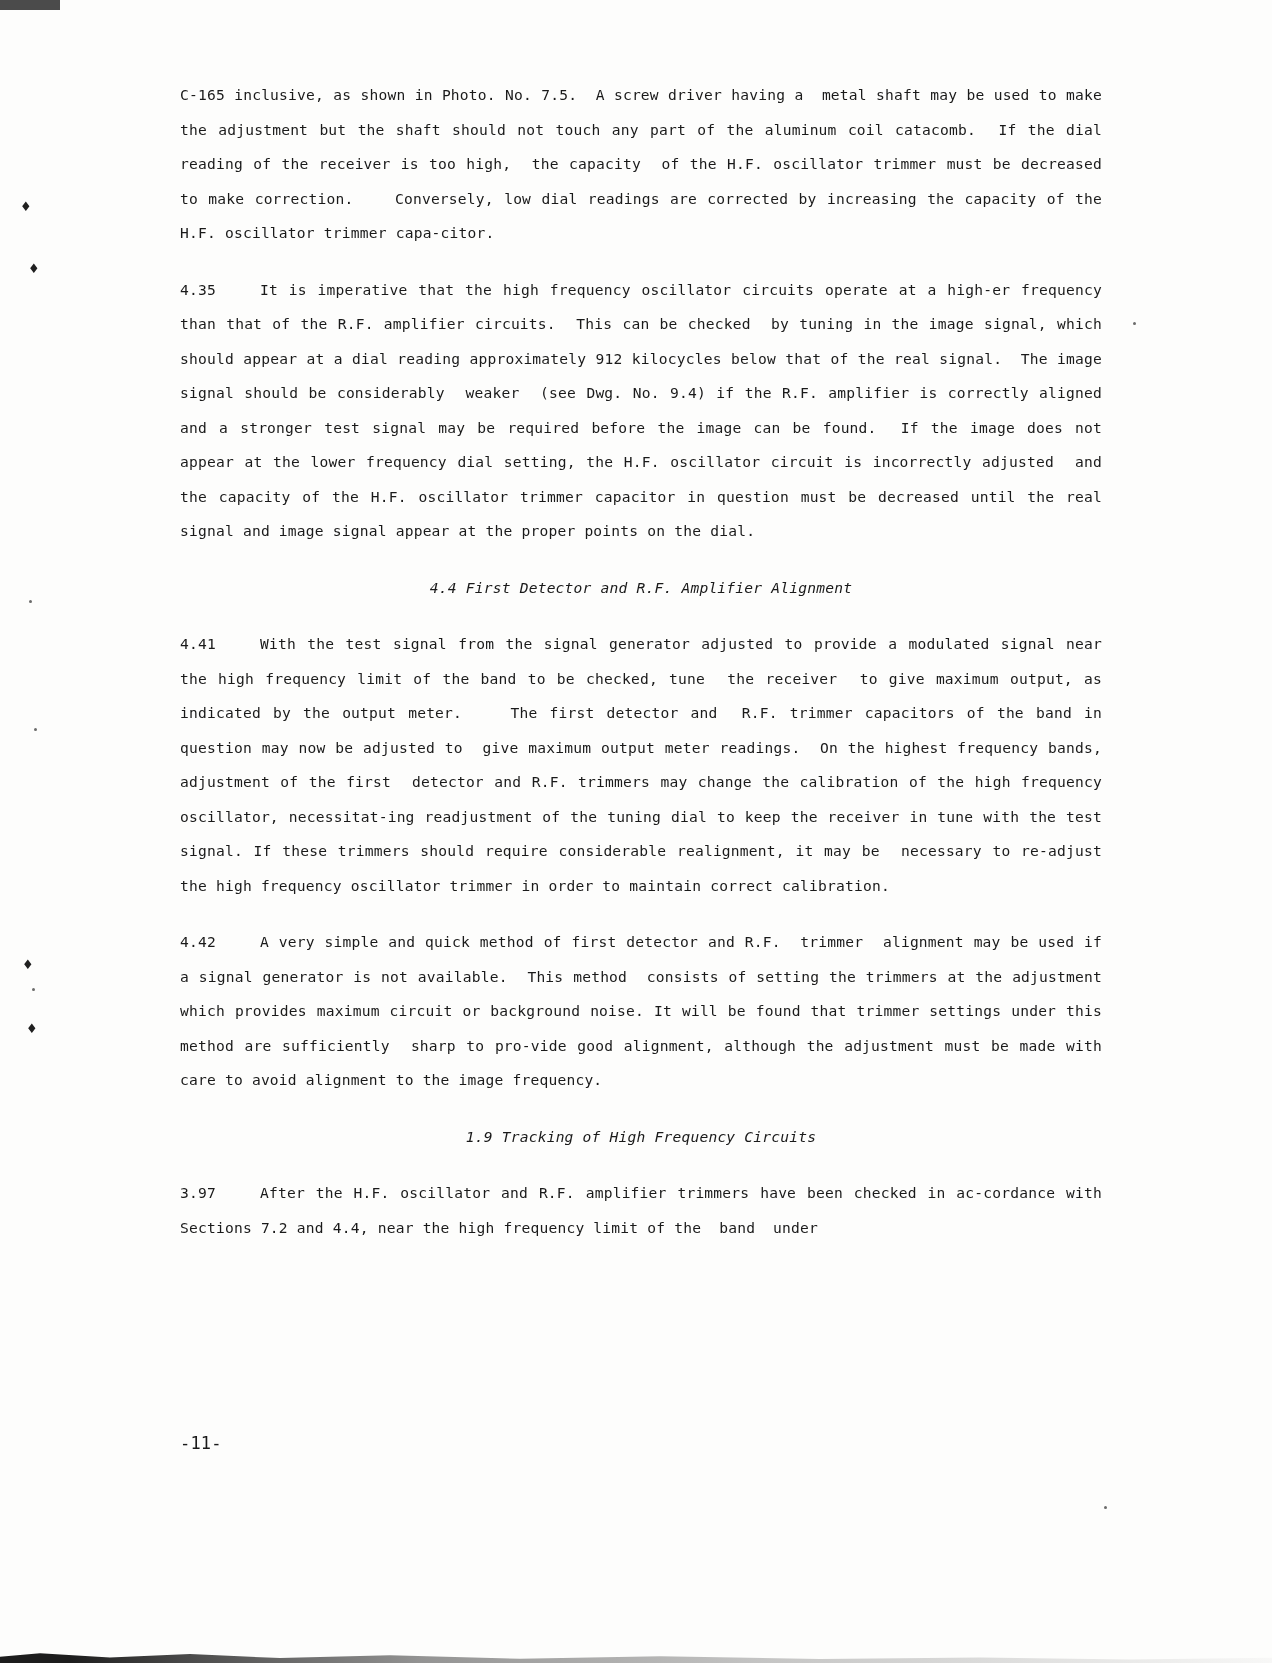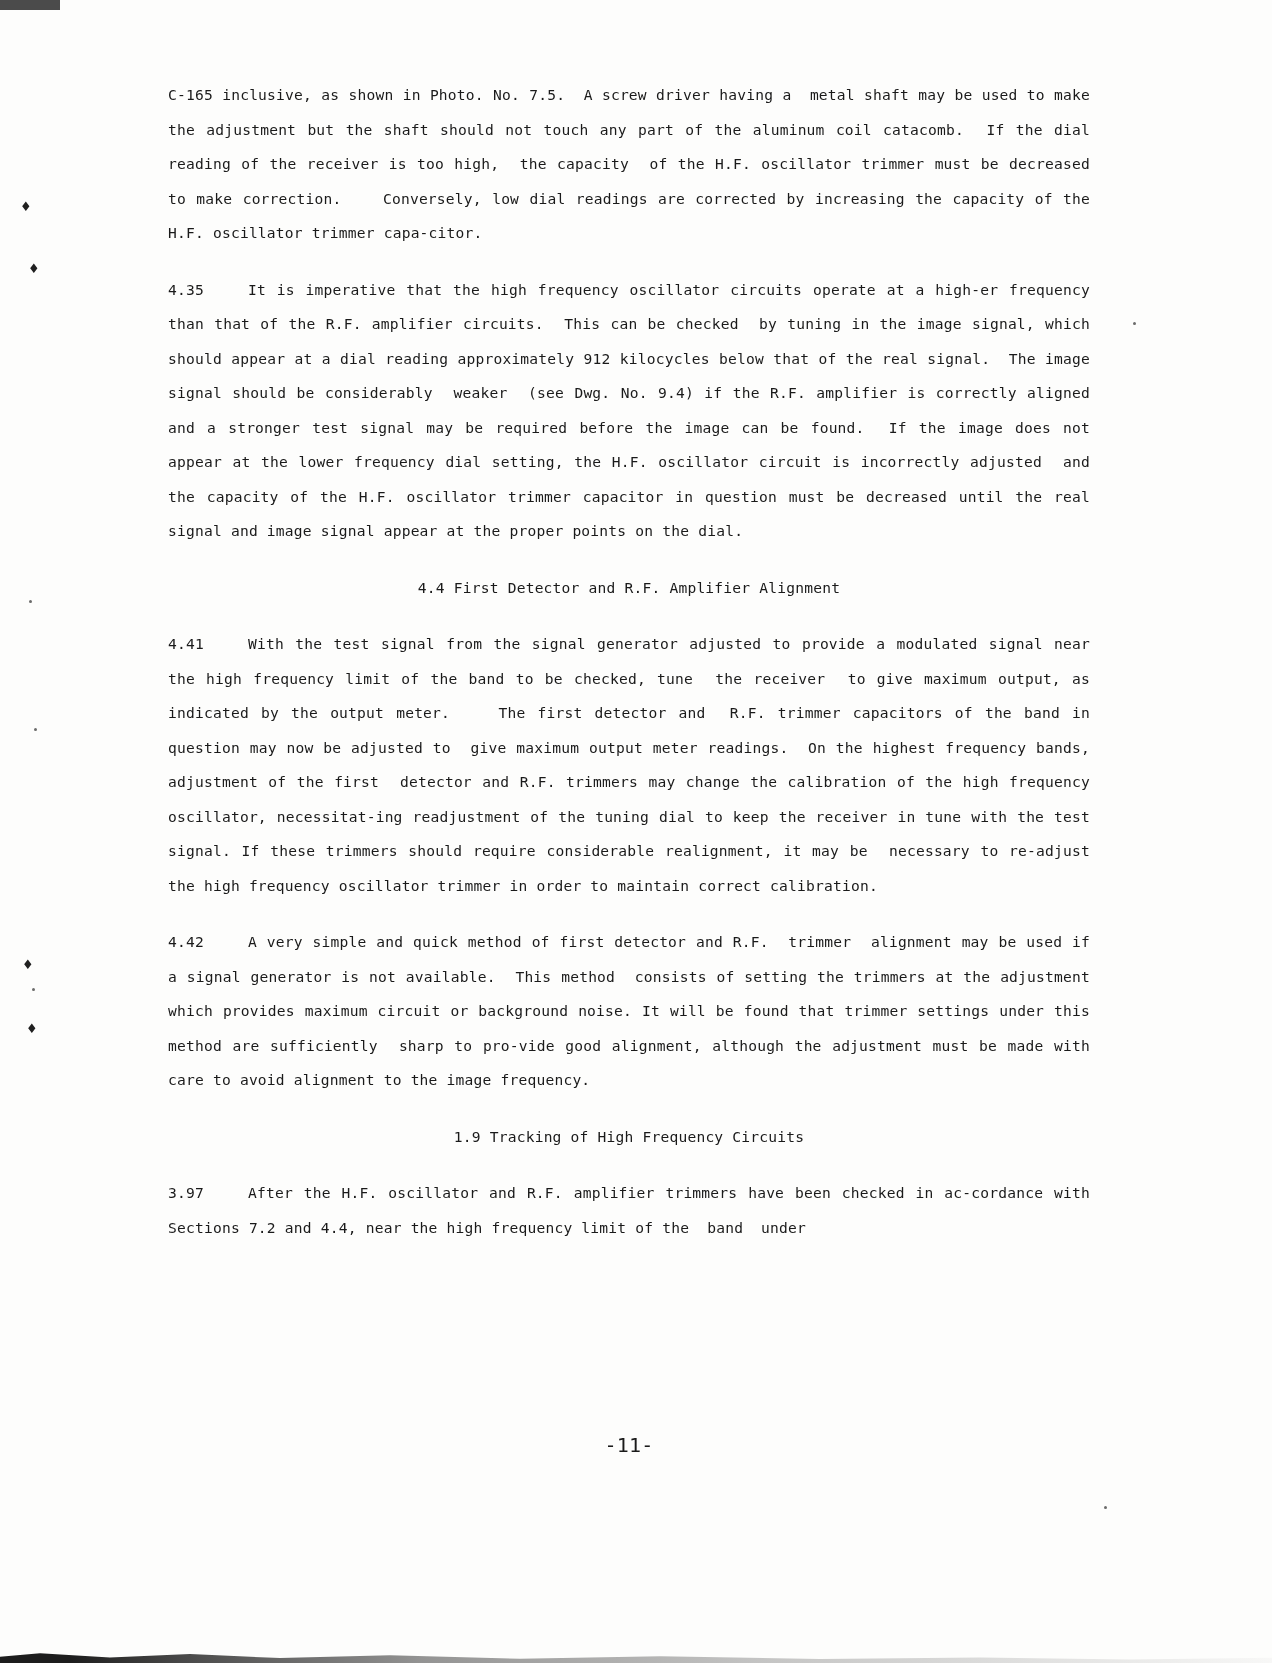--- a/index.html
+++ b/index.html
@@ -30,49 +30,49 @@
   }
   .scan-edge-bottom {
     position: absolute;
     bottom: 0; left: 0;
     width: 100%; height: 14px;
     background: linear-gradient(to right, #1d1d1d 0px, #1d1d1d 70px, rgba(40,40,40,.85) 180px, rgba(60,60,60,.55) 420px, rgba(90,90,90,.35) 760px, rgba(120,120,120,.18) 1080px, rgba(160,160,160,.06) 1272px);
     clip-path: polygon(0 55%, 40px 30%, 110px 60%, 190px 35%, 280px 65%, 390px 45%, 520px 70%, 660px 52%, 820px 72%, 980px 60%, 1130px 75%, 1272px 62%, 1272px 100%, 0 100%);
   }
   .content {
     position: absolute;
-    left: 168px;
+    left: 180px;
     top: 78px;
     width: 922px;
   }
   p.para {
     margin: 0 0 22px 0;
     font-size: 14.6px;
     line-height: 34.5px;
     text-align: justify;
     letter-spacing: .2px;
     white-space: pre-wrap;
   }
   p.para.tight { margin-bottom: 20px; }
   .indent { display: inline-block; }
   h2.heading {
     margin: 6px 0 22px 0;
     font-size: 14.6px;
     line-height: 34.5px;
     font-weight: normal;
     text-align: center;
     letter-spacing: .2px;
+    font-style: italic;
   }
   .pagenum {
     position: absolute;
     left: 0;
     top: 1355px;
     width: 922px;
-    text-align: center;
-    font-size: 20px;
+    font-size: 17px;
     letter-spacing: .2px;
   }
   
   .mark {
     position: absolute;
     color: #202020;
     font-family: "DejaVu Sans", sans-serif;
     font-size: 13px;
     line-height: 1;
   }

